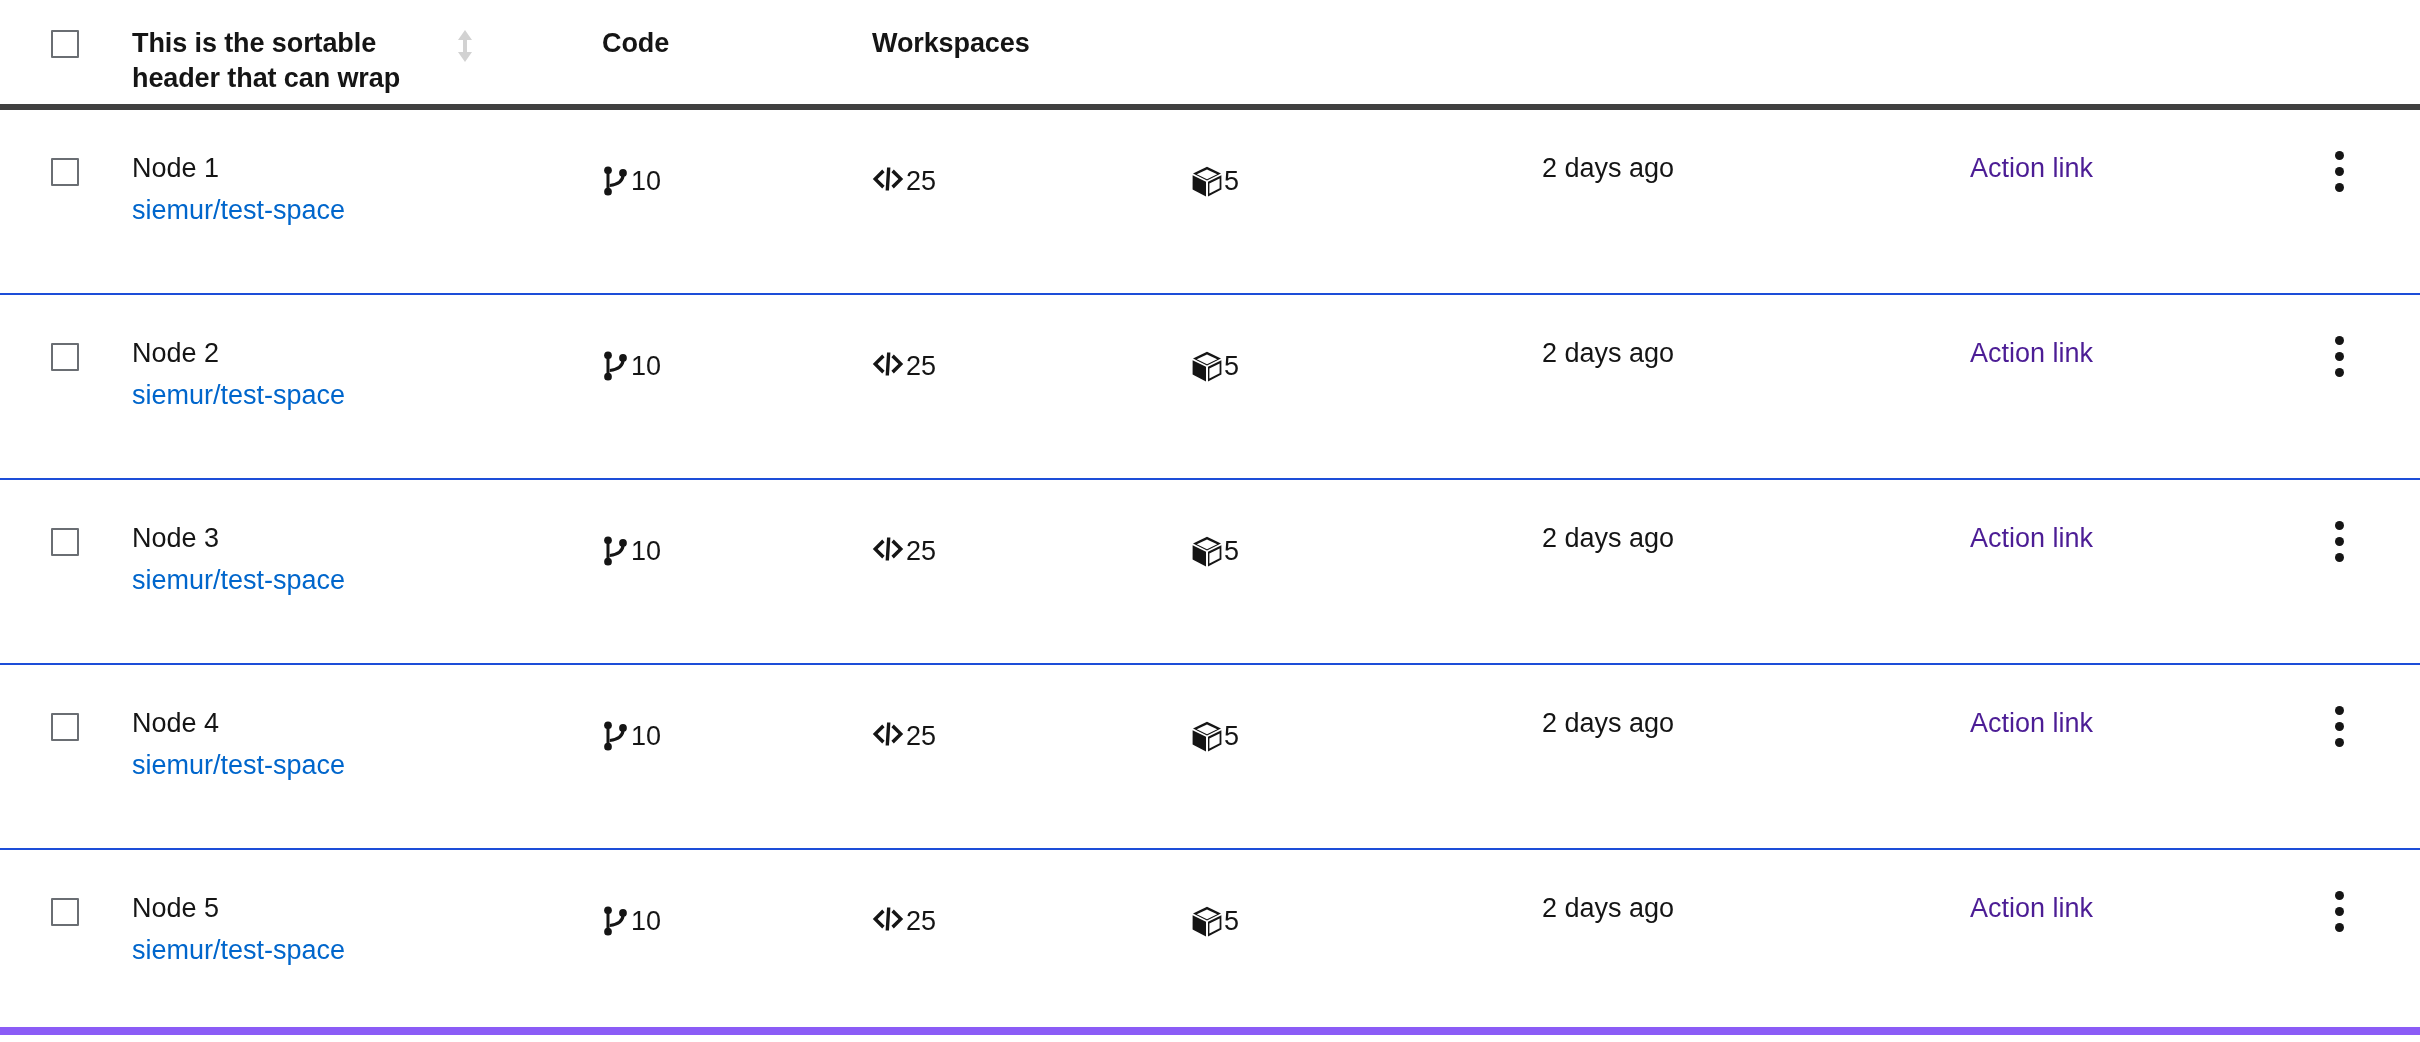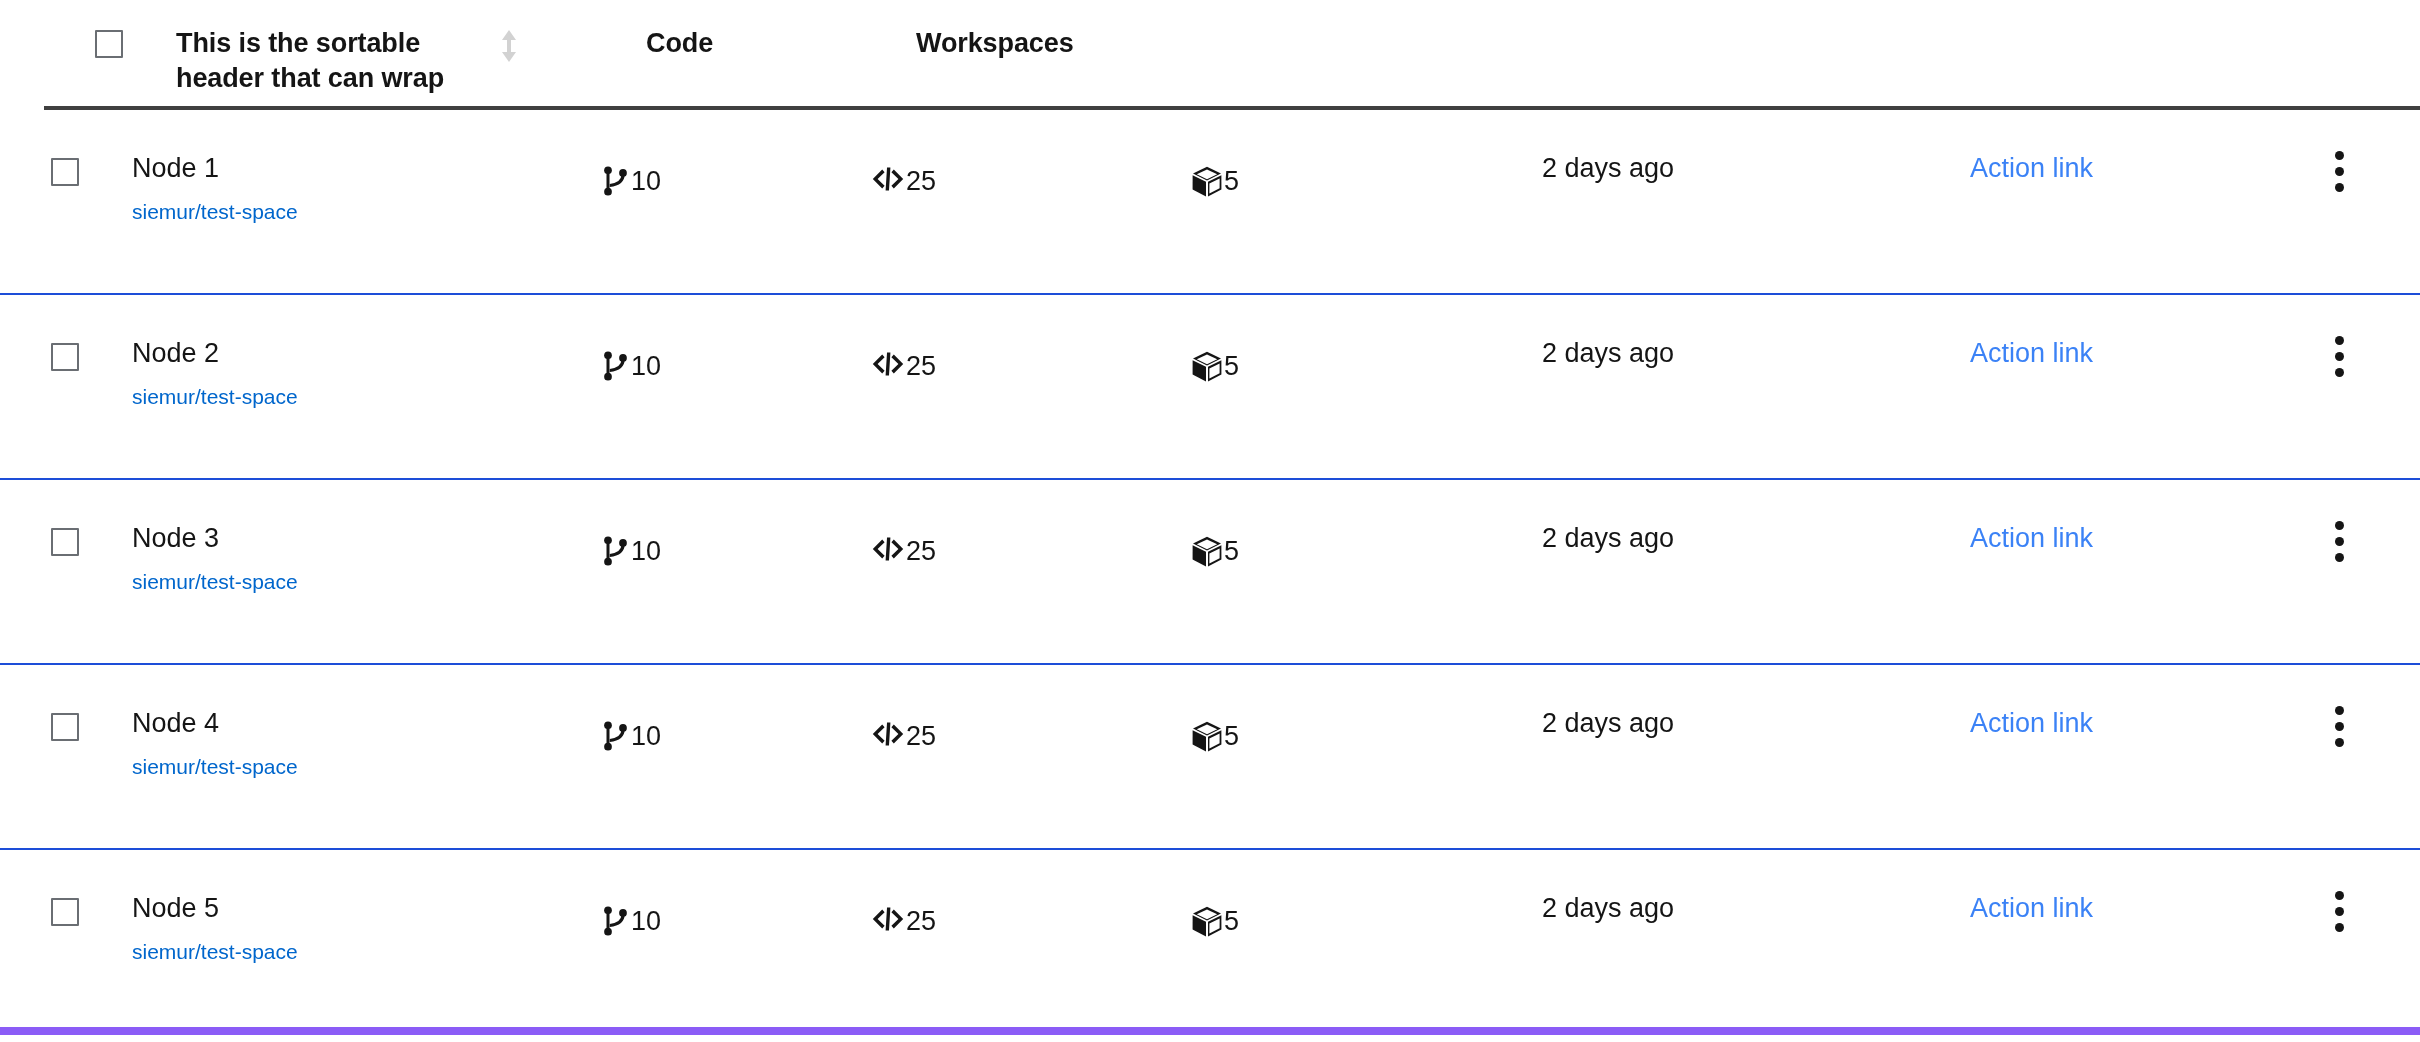--- a/index.html
+++ b/index.html
@@ -23,23 +23,22 @@
       270px    
       320px    
       350px    
       430px    
       330px    
       122px;   
     align-items: start;
   }
   
   .thead {
-    border-bottom: 4px solid #404040;
+    border-bottom: 6px solid #404040;
     height: 110px;
-    margin-left: 44px;
   }
   .th {
     padding-top: 26px;
     font-size: 27px;
     font-weight: 700;
     color: #151515;
     line-height: 1.28;
     letter-spacing: -0.1px;
     display: flex;
     align-items: flex-start;
@@ -72,39 +71,39 @@
     padding-top: 43px;
     font-size: 27px;
     color: #151515;
     line-height: 1.18;
     font-weight: 400;
   }
   .td-checkbox { padding-top: 48px; padding-left: 51px; }
   .td-name { padding-left: 4px; }
   .node-title { font-size: 27px; color: #151515; margin-bottom: 10px; }
   .node-link {
-    font-size: 21px;
+    font-size: 27px;
     color: #0066cc;
     text-decoration: none;
     display: inline-block;
   }
   .icon-cell {
     display: flex;
     align-items: flex-start;
     gap: 2px;
     padding-left: 4px;
     margin-top: 13px;
   }
   .icon-cell .glyph { flex: 0 0 auto; display: block; }
   .icon-cell .count { font-size: 27px; color: #151515; }
 
   .td-commit { padding-left: 4px; }
   .action-link {
     font-size: 27px;
-    color: #3b82f6;
+    color: #4c1d95;
     text-decoration: none;
     padding-left: 2px;
   }
   .td-kebab {
     padding-top: 41px;
     display: flex;
     justify-content: flex-start;
     padding-left: 36px;
   }
   .kebab {

